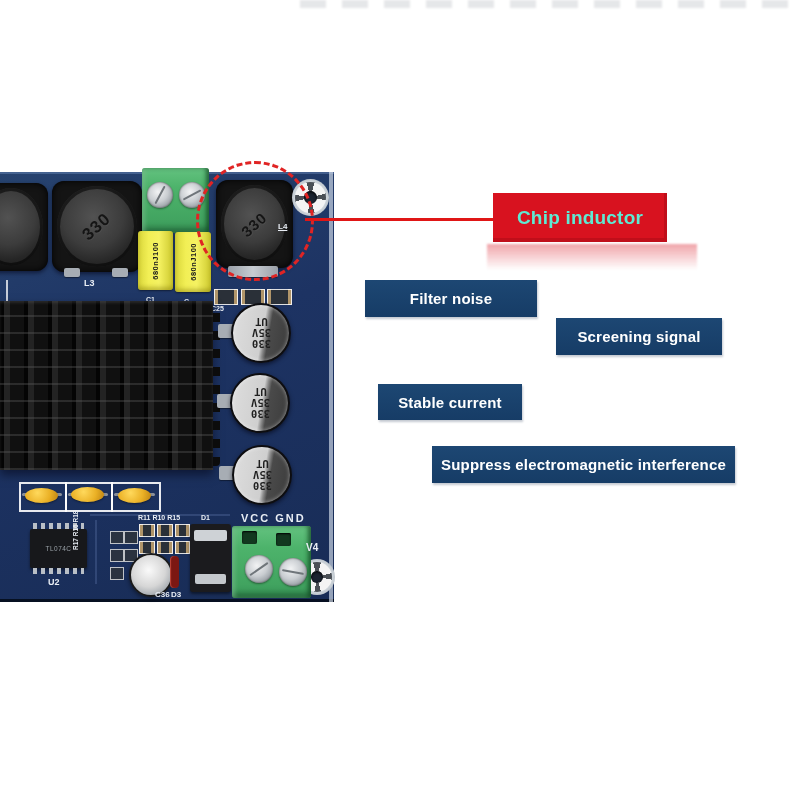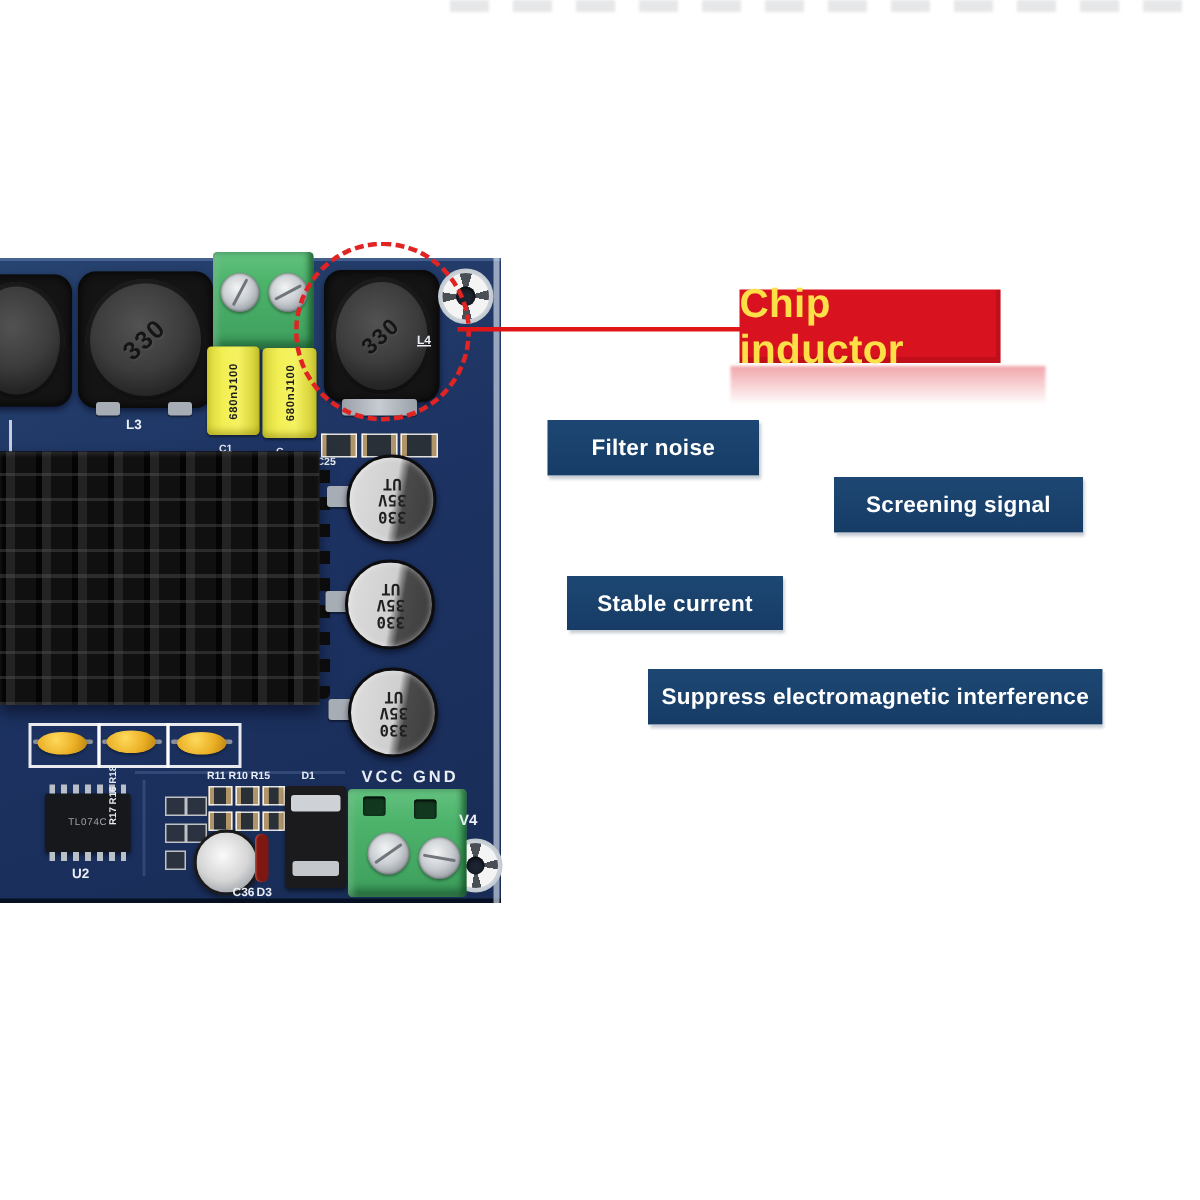--- a/index.html
+++ b/index.html
@@ -104,21 +104,21 @@
   .d3{position:absolute;left:170px;top:556px;width:9px;height:32px;background:#7c1712;border-radius:4px;
     box-shadow:inset 1px 0 1px rgba(255,120,100,.5);}
 
   
   .dashed-circle{position:absolute;left:196px;top:161px;width:112px;height:114px;border-radius:50%;
     border:3px dashed #e02424;}
   .callout-line{position:absolute;left:305px;top:218px;width:190px;height:3px;background:#e01616;}
   .chip-label{position:absolute;left:493px;top:193px;width:174px;height:49px;background:#d8121f;
     box-shadow:inset -3px -4px 0 rgba(130,5,14,.28);
     display:flex;align-items:center;justify-content:center;}
-  .chip-label span{font-size:27px;font-weight:800;color:#fde047;letter-spacing:.2px;}
+  .chip-label span{font-size:19px;font-weight:800;color:#5eead4;letter-spacing:.2px;}
   .ghost{position:absolute;left:487px;top:244px;width:210px;height:26px;
     background:linear-gradient(180deg,rgba(216,18,31,.38),rgba(216,18,31,0));filter:blur(1px);}
   .feature{position:absolute;background:linear-gradient(180deg,#1d4773,#163c66);
     box-shadow:1px 2px 2px rgba(20,40,70,.25);
     display:flex;align-items:center;justify-content:center;}
   .feature span{color:#ffffff;font-size:15px;font-weight:700;letter-spacing:.2px;}
 </style>
 </head>
 <body>
 
@@ -264,21 +264,21 @@
   </div>
   <span class="silk" style="left:306px;top:542px;font-size:10px;">V4</span>
 
   <div class="dashed-circle"></div>
   <div class="callout-line"></div>
   <div class="chip-label">
     <span>Chip inductor</span>
   </div>
   <div class="ghost"></div>
 
-  <div class="feature" style="left:365px;top:280px;width:141px;height:37px;">
+  <div class="feature" style="left:365px;top:280px;width:172px;height:37px;">
     <span>Filter noise</span>
   </div>
   <div class="feature" style="left:556px;top:318px;width:166px;height:37px;">
     <span>Screening signal</span>
   </div>
   <div class="feature" style="left:378px;top:384px;width:144px;height:36px;">
     <span>Stable current</span>
   </div>
   <div class="feature" style="left:432px;top:446px;width:303px;height:37px;text-align:right;">
     <span>Suppress electromagnetic interference</span>

